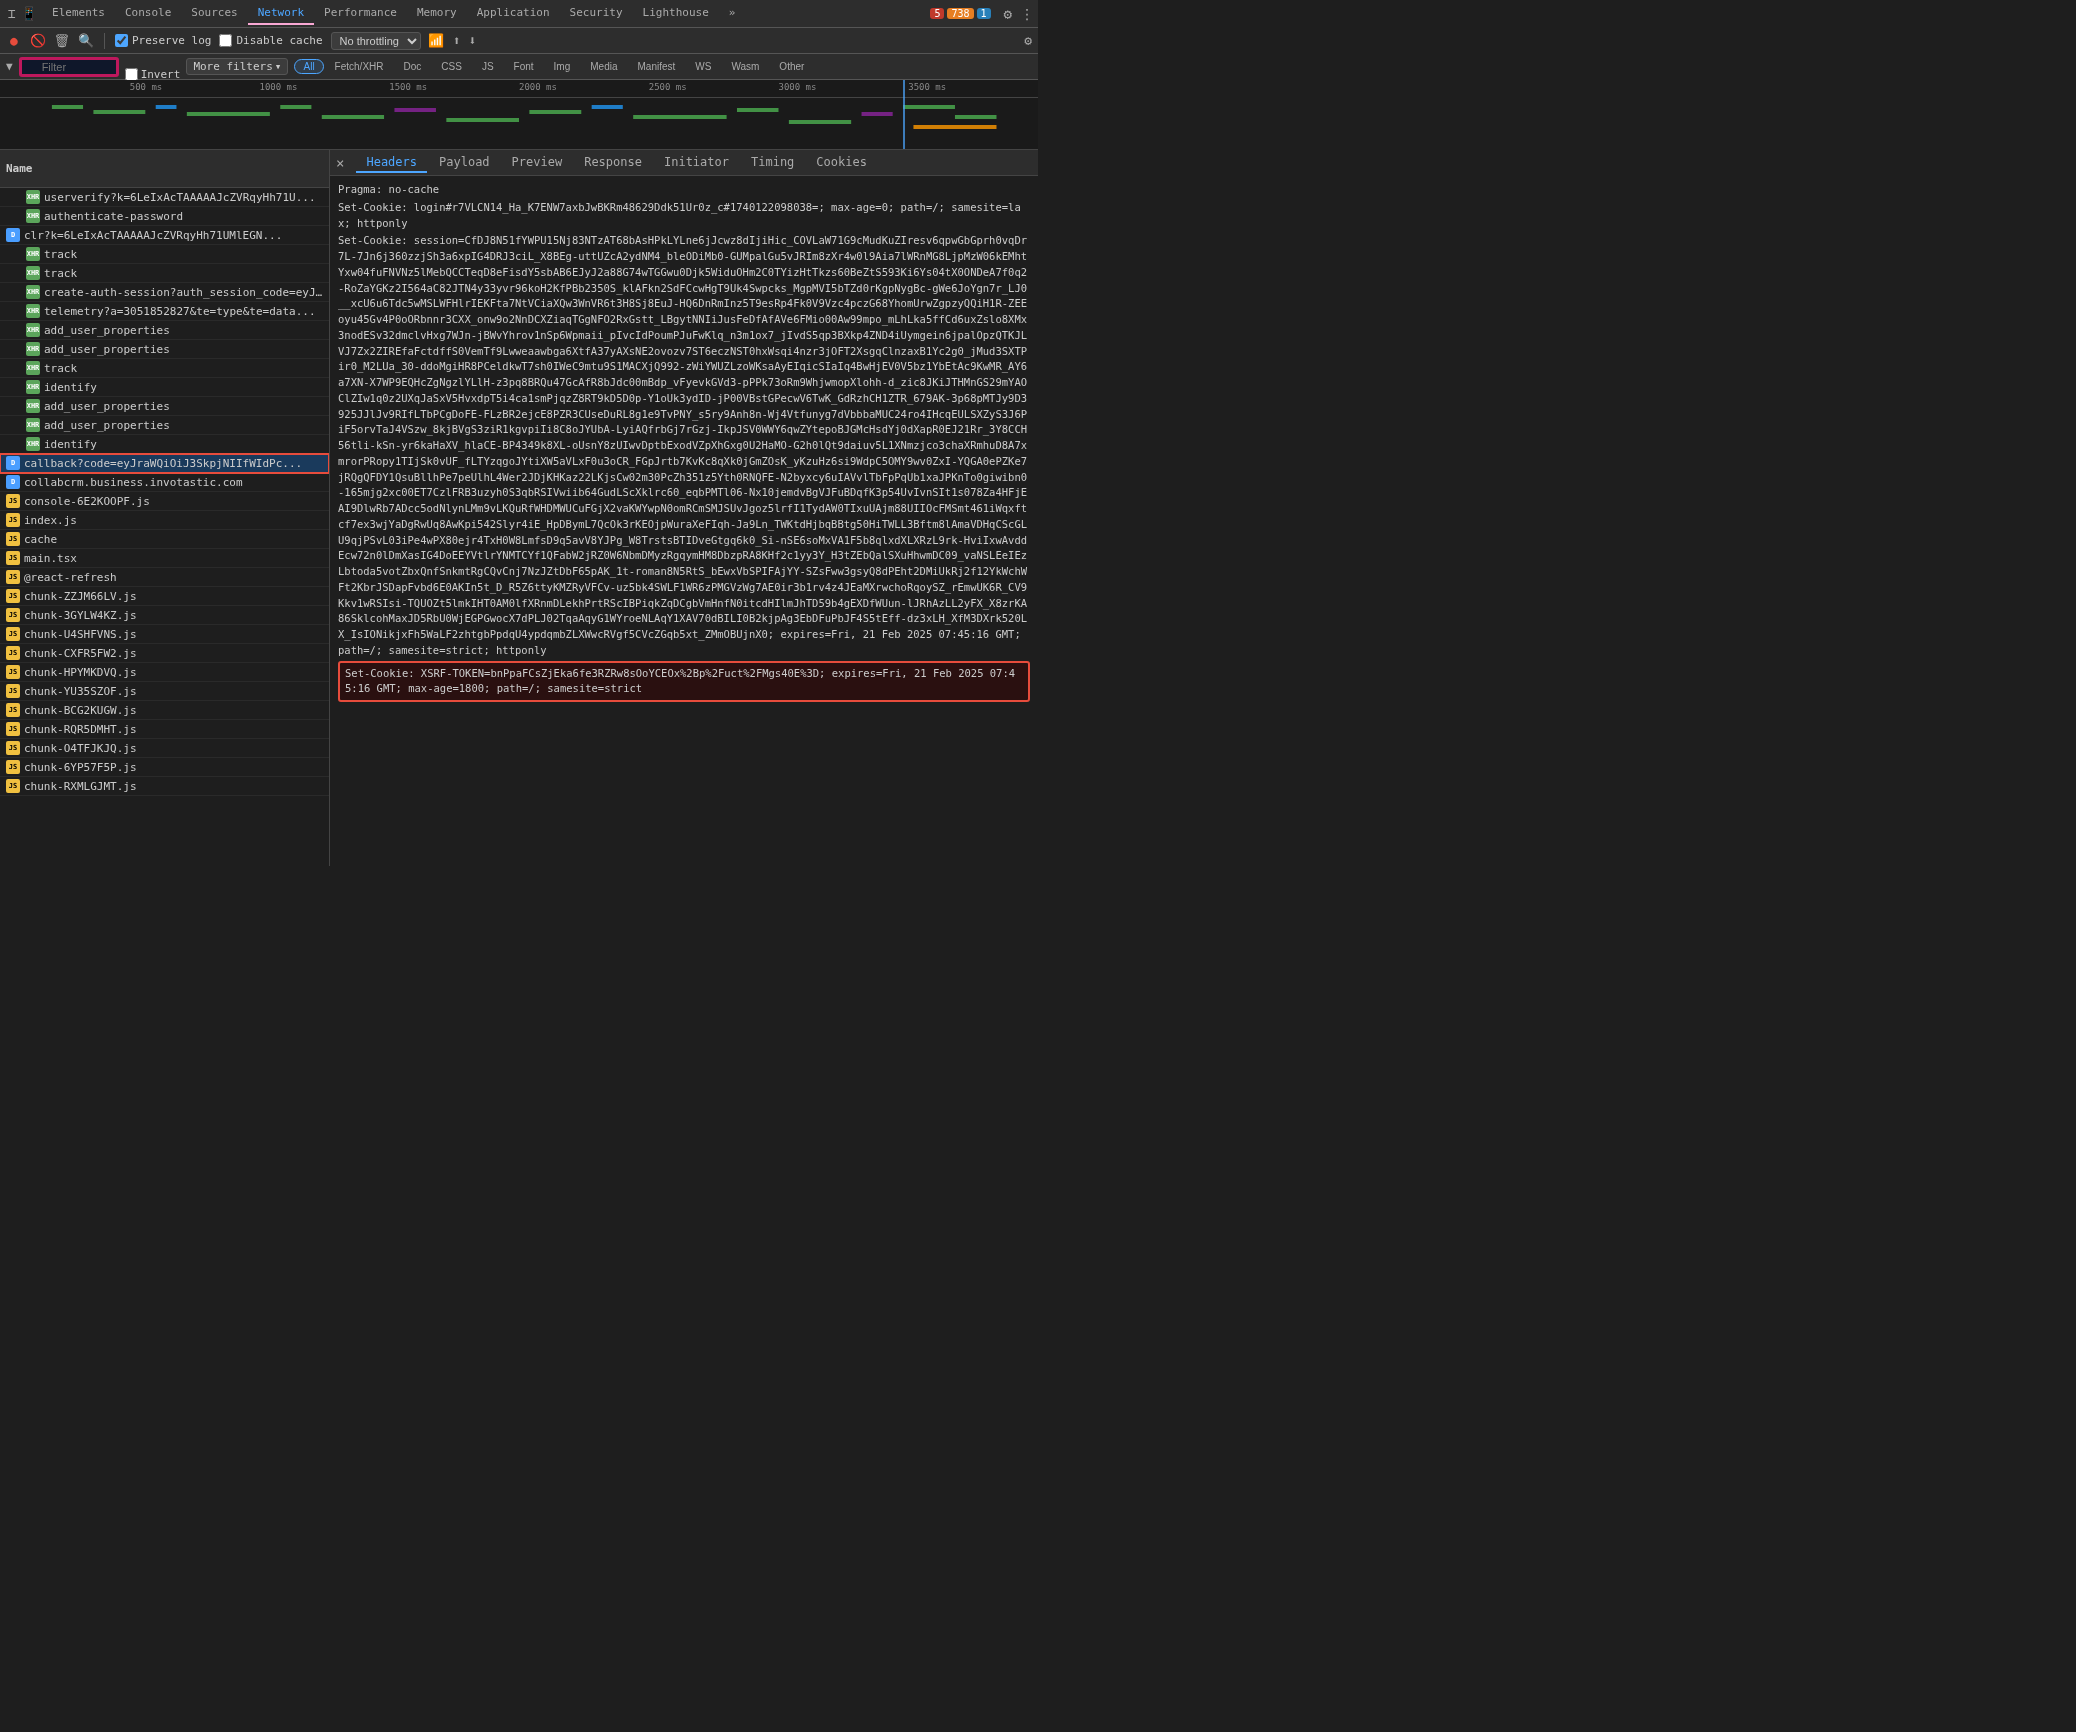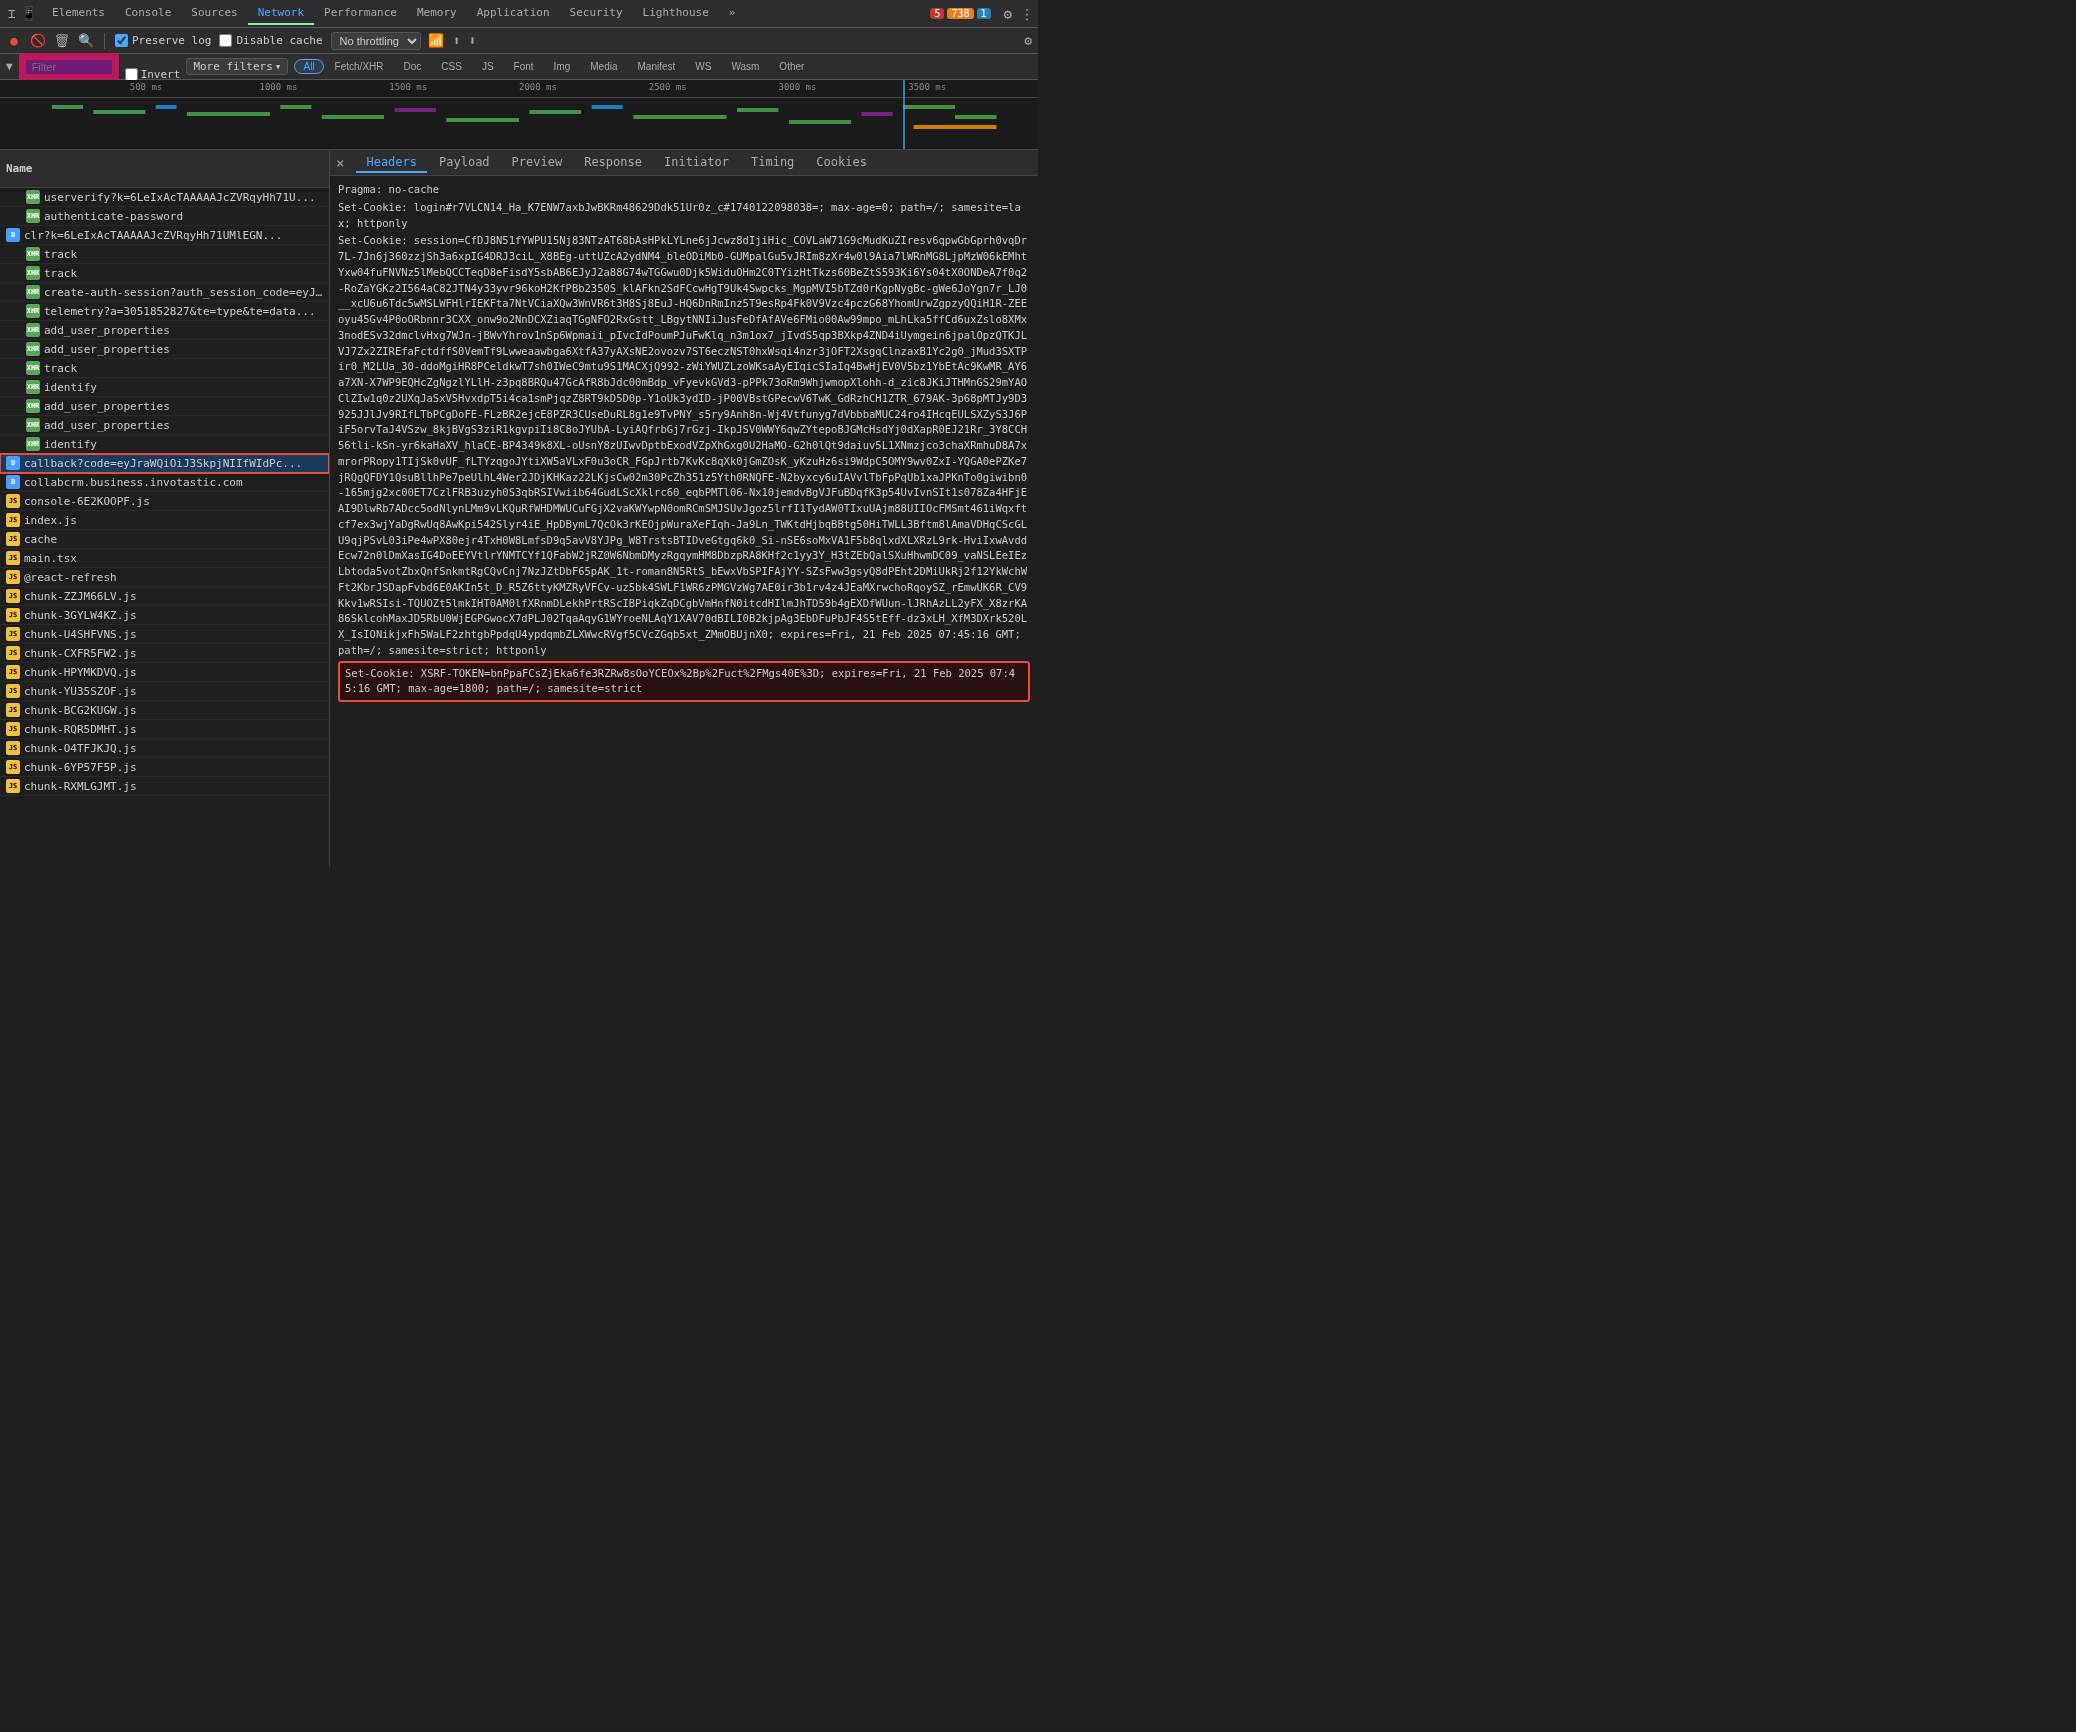--- a/index.html
+++ b/index.html
@@ -25,21 +25,21 @@
     .tab-item {
       padding: 4px 10px;
       font-size: 11px;
       color: #aaa;
       cursor: pointer;
       border-bottom: 2px solid transparent;
       white-space: nowrap;
     }
     .tab-item.active {
       color: #4da6ff;
-      border-bottom: 2px solid #86efac;
+      border-bottom: 2px solid #f9a8d4;
     }
 
     
     .toolbar {
       display: flex;
       align-items: center;
       background: #2d2d2d;
       border-bottom: 1px solid #555;
       height: 26px;
       padding: 0 6px;
@@ -80,24 +80,24 @@
       background: transparent;
       border: 1px solid transparent;
       color: #aaa;
     }
     .filter-btn.active {
       background: #4da6ff22;
       border-color: #4da6ff;
       color: #4da6ff;
     }
     .filter-input {
-      background: #701a75;
-      border: 7px solid #be185d;
+      background: #0f172a;
+      border: 3px solid #be185d;
       color: #ccc;
-      padding: 1px 6px;
+      padding: 1px 20px;
       font-size: 11px;
       border-radius: 3px;
       width: 100px;
     }
     .invert-checkbox { display: flex; gap: 3px; color: #ccc; font-size: 11px; margin-top: 16px; }
 
     
     .timeline {
       background: #1a1a1a;
       height: 70px;

